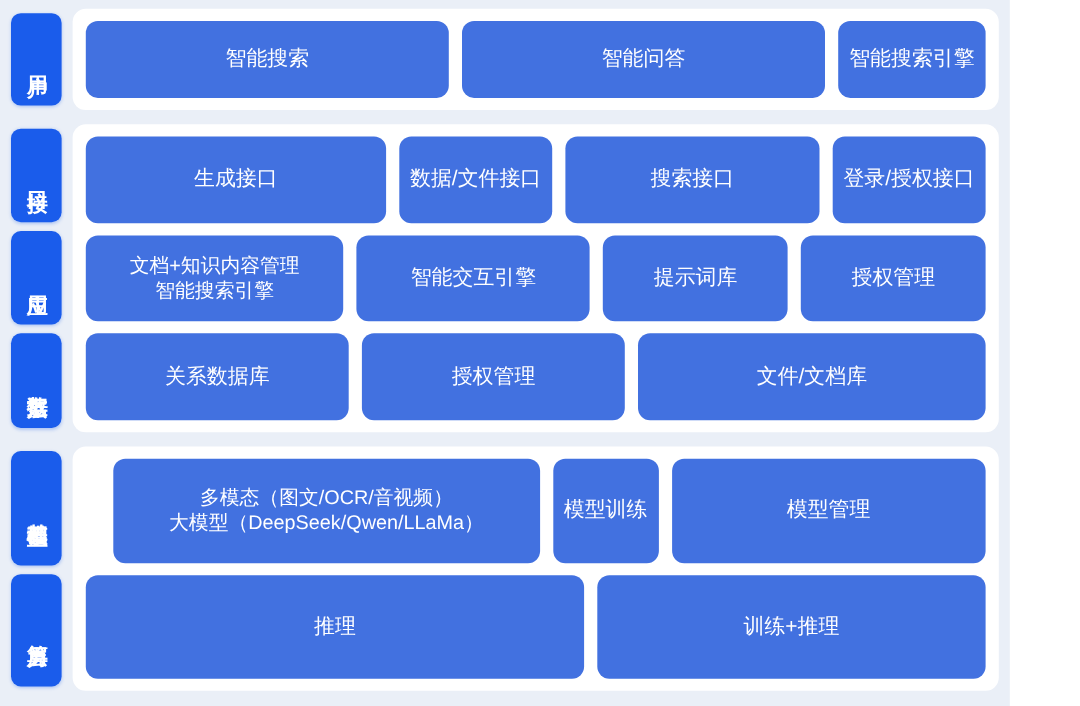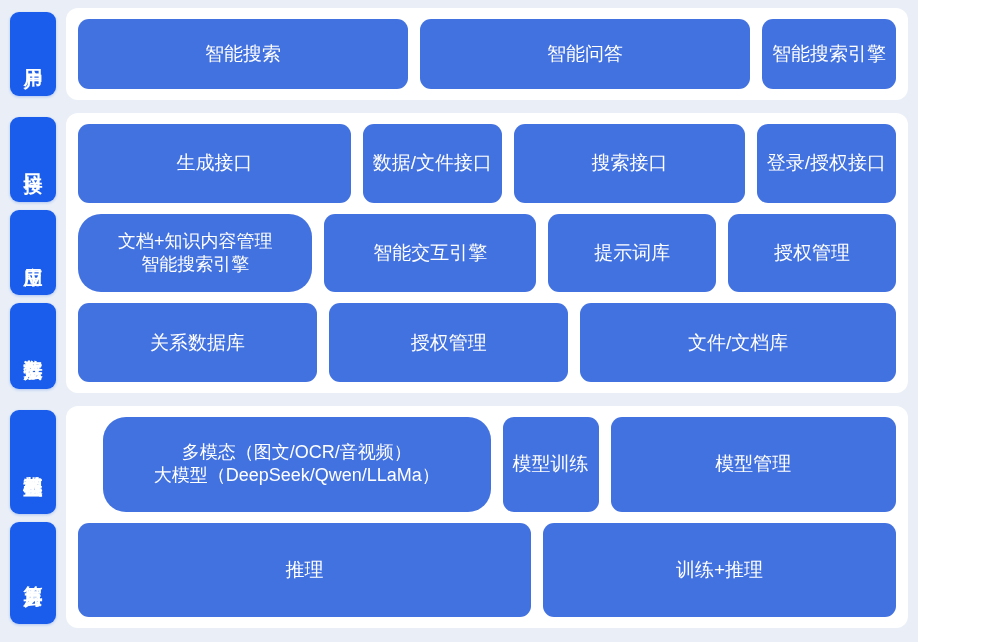--- a/index.html
+++ b/index.html
@@ -93,21 +93,21 @@
     align-items: center;
     justify-content: center;
     text-align: center;
     font-size: 19px;
     line-height: 1.28;
     padding: 4px 10px;
     box-sizing: border-box;
     white-space: pre-line;
     user-select: none;
   }
-  .card.two-line { font-size: 18px; border-radius: 23px; }
+  .card.two-line { font-size: 18px; }
 
   
   .w1 { flex: 1 1 0; }
   .w1-2 { flex: 1.2 1 0; }
   .w1-3 { flex: 1.3 1 0; }
   .w1-35 { flex: 1.35 1 0; }
   .w1-45 { flex: 1.45 1 0; }
   .w1-8 { flex: 1.8 1 0; margin-left: 25px; }
 </style>
 </head>

